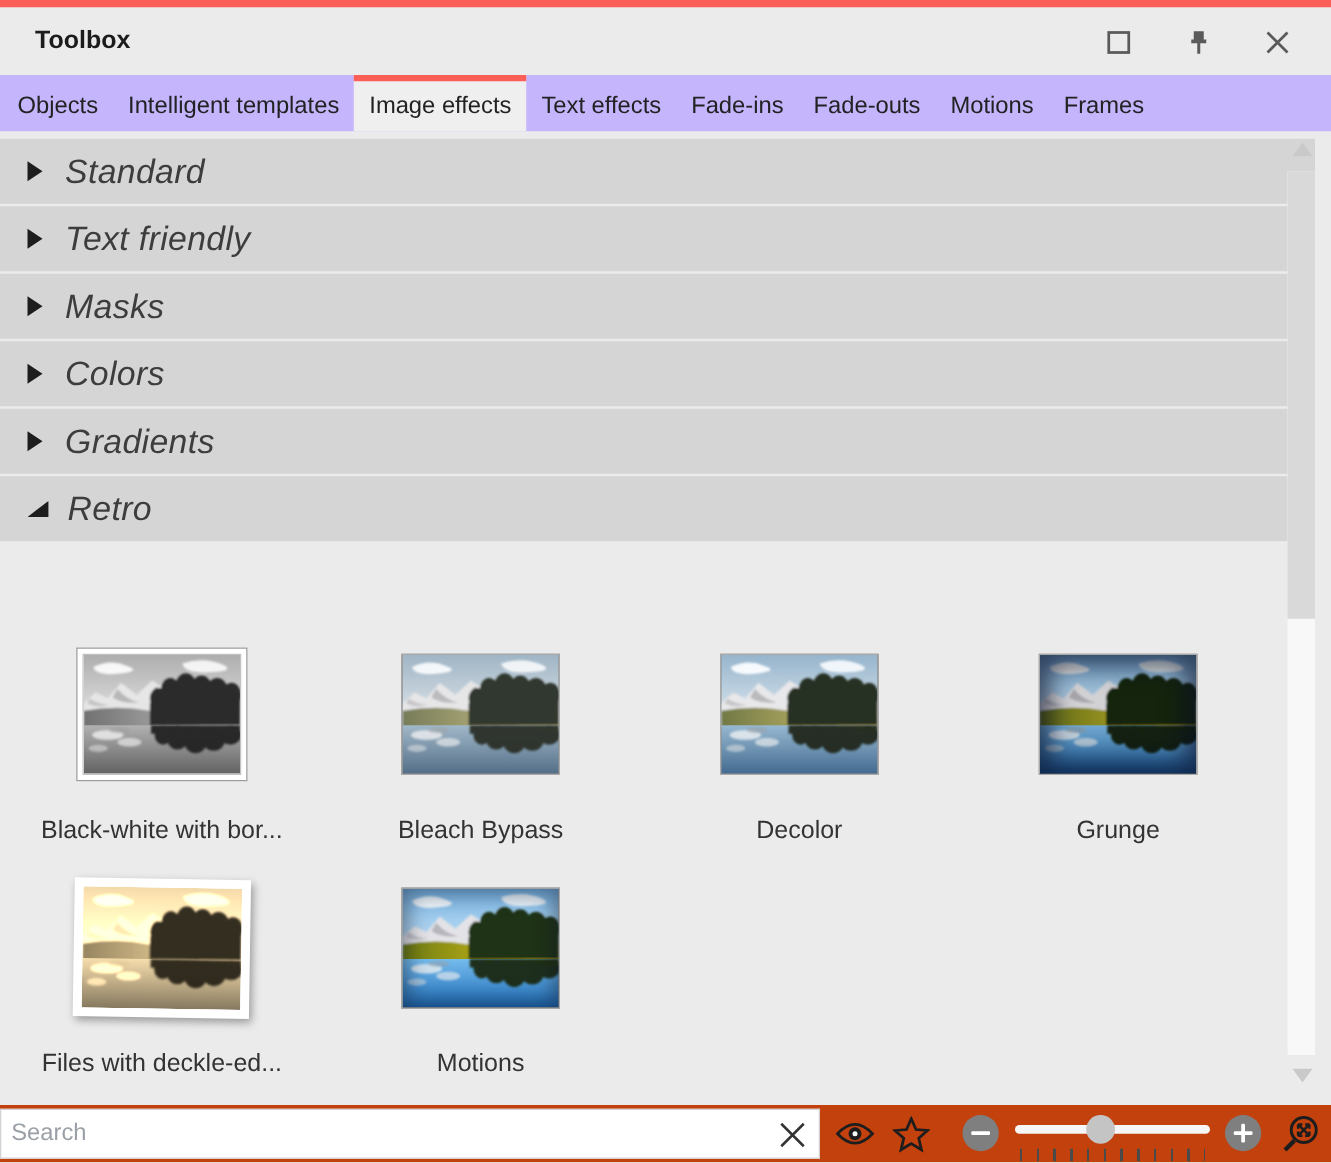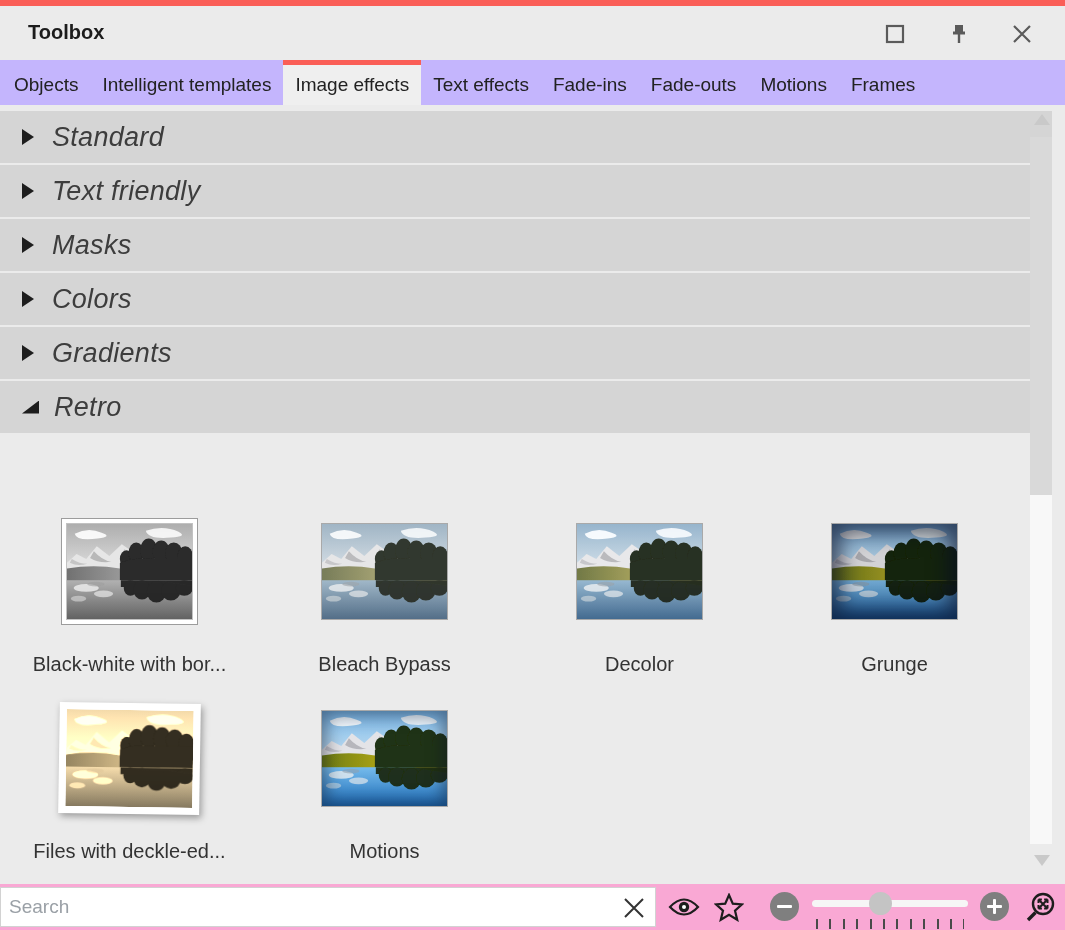--- a/index.html
+++ b/index.html
@@ -54,21 +54,21 @@
   .vig.strong{box-shadow:inset 0 0 20px 9px rgba(8,12,35,.65);}
 
   
   .scroll{position:absolute;left:1029px;top:108px;width:25px;height:760px;}
   .sb-up{position:absolute;top:6px;left:5px;width:0;height:0;border-left:8px solid transparent;border-right:8px solid transparent;border-bottom:11px solid #c9c9c9;}
   .sb-down{position:absolute;bottom:2px;left:5px;width:0;height:0;border-left:8px solid transparent;border-right:8px solid transparent;border-top:11px solid #c9c9c9;}
   .sb-track{position:absolute;top:29px;bottom:24px;left:1px;width:22px;background:#f8f8f8;}
   .sb-thumb{position:absolute;top:0;left:0;width:22px;height:358px;background:#d9d9d9;}
 
   
-  .footer{position:absolute;left:0;top:884px;width:100%;height:46px;background:#f9a8d4;}
+  .footer{position:absolute;left:0;top:884px;width:100%;height:46px;background:#c2410c;}
   .searchbox{position:absolute;left:0;top:3px;width:656px;height:40px;background:#fff;border:1px solid #d2d2d2;}
   .searchbox input{position:absolute;inset:0;border:none;outline:none;background:transparent;font-size:19px;color:#333;padding:0 40px 0 8px;}
   .searchbox input::placeholder{color:#9aa0a6;}
   .clear-x{position:absolute;right:8px;top:7px;width:26px;height:26px;cursor:pointer;}
   .ftbtn{position:absolute;top:6px;width:34px;height:34px;display:flex;align-items:center;justify-content:center;cursor:pointer;}
   .btn-eye{left:667px;} .btn-star{left:712px;} .btn-zoomreset{left:1024px;}
   .circbtn{position:absolute;top:8px;width:29px;height:29px;border-radius:50%;background:#7f7f7f;display:flex;align-items:center;justify-content:center;cursor:pointer;}
   .btn-minus{left:770px;} .btn-plus{left:980px;}
   .circbtn .bar{width:15px;height:3px;background:#fff;border-radius:1px;}
   .circbtn .vbar{position:absolute;width:3px;height:15px;background:#fff;border-radius:1px;}

